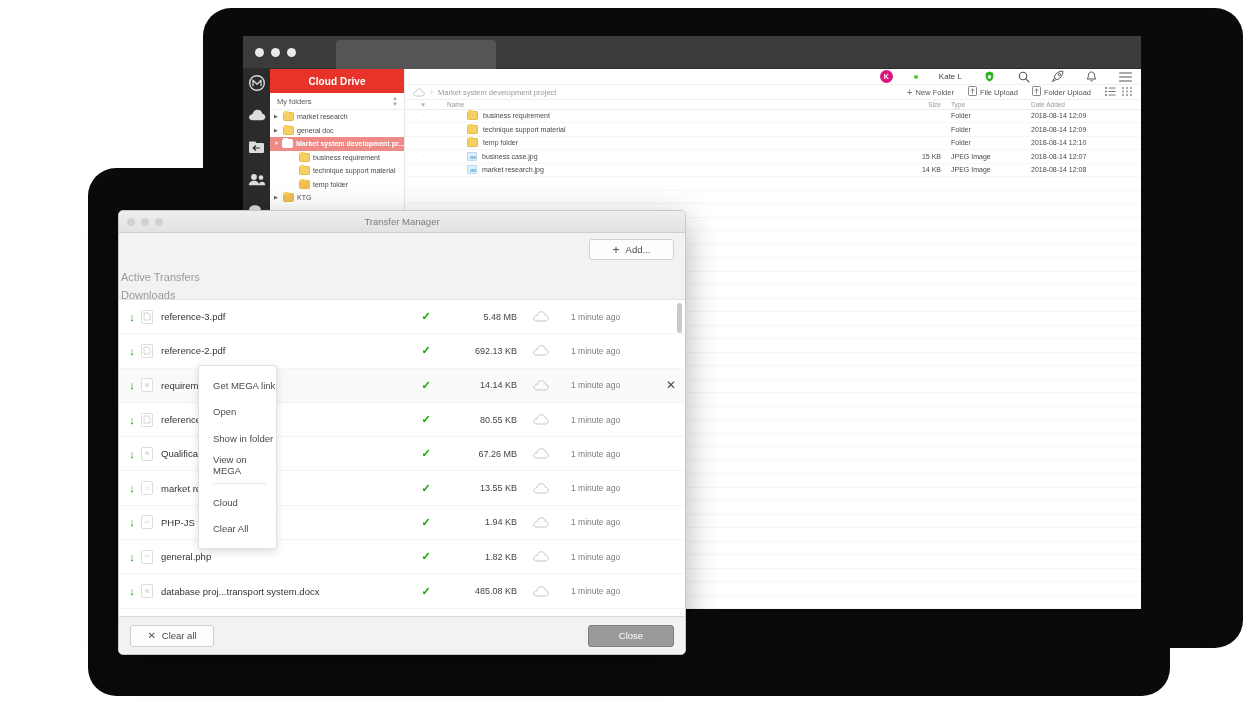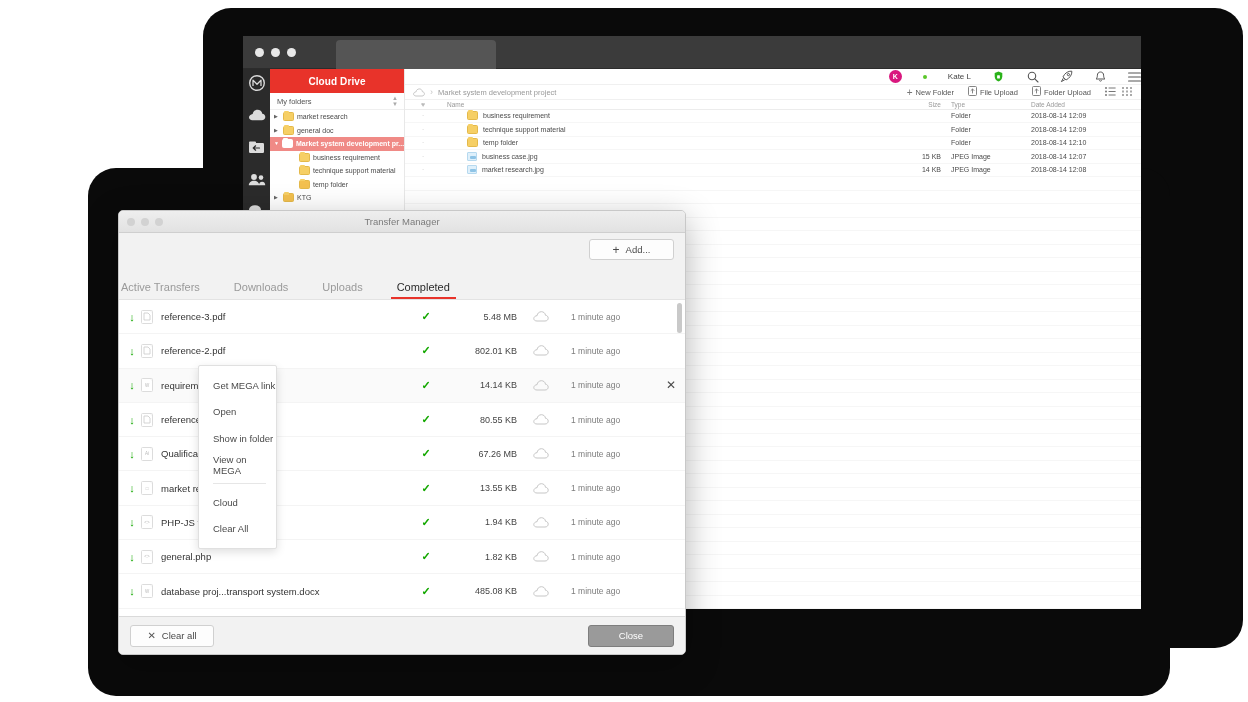--- a/index.html
+++ b/index.html
@@ -79,21 +79,21 @@
     background:#f6cf65; border-radius:1px 1px 0 0;
   }
   .folder-ic.white i { background:#fff; border-color:#fff; }
   .folder-ic.white i::before { background:#fff; }
   .folder-ic.shared i { background:#f3c04f; }
 
   
   #content { flex: 1; background: #fff; display:flex; flex-direction:column; min-width:0; }
   #top-bar {
     height: 24px; display:flex; align-items:center; justify-content:flex-end;
-    gap: 21px; border-bottom: 1px solid #f0f0f0;
+    padding-right: 9px; gap: 21px; border-bottom: 1px solid #f0f0f0;
   }
   #avatar {
     width: 13px; height: 13px; border-radius:50%; background:#d9177e; color:#fff;
     font-size:7px; font-weight:bold; display:flex; align-items:center; justify-content:center;
   }
   .status-dot { width:4px; height:4px; border-radius:50%; background:#5bc72a; }
   #user-name { font-size: 8px; color:#444; }
   .tb-icon { width:13px; height:13px; display:flex; align-items:center; justify-content:center; color:#555; }
 
   #action-bar {
@@ -149,21 +149,21 @@
 
   #tm-toolbar { height: 38px; background:#f2f2f2; position:relative; }
   #add-button {
     position:absolute; right: 11px; top: 6px;
     width: 85px; height: 21px; background:#fdfdfd; border:1px solid #d0d0d0; border-radius:3px;
     display:flex; align-items:center; justify-content:center; gap:6px;
     font-size: 9.5px; color:#4a4a4a;
   }
 
   #tm-tabs {
-    height: 28px; background:#f2f2f2; display:flex; align-items:flex-end; padding-left: 2px; gap: 0;
+    height: 28px; background:#f2f2f2; display:flex; align-items:flex-start; padding-left: 2px; gap: 0; flex-direction: column;
   }
   .tm-tab {
     font-size: 11px; color:#9a9a9a; padding: 0 0 6px 0; margin-right: 34px; position:relative; white-space:nowrap;
   }
   .tm-tab.active { color:#2b2b2b; }
   .tm-tab.active::after {
     content:''; position:absolute; left:-6px; right:-6px; bottom:0; height:2px; background:#e8332a;
   }
 
   #tm-list {
@@ -590,21 +590,21 @@
           </div>
           <div class="tr-row">
             <div class="tr-arrow">↓</div>
             <div class="tr-fileicon">
               <svg width="8" height="9" viewBox="0 0 8 9">
                 <path d="M1 1h4l2 2v5H1z" fill="none" stroke="#cfcfcf" stroke-width=".9"></path>
               </svg>
             </div>
             <div class="tr-name">reference-2.pdf</div>
             <div class="tr-check">✓</div>
-            <div class="tr-size">802.01 KB</div>
+            <div class="tr-size">692.13 KB</div>
             <div class="tr-cloud">
               <svg width="16" height="11" viewBox="0 0 16 11">
                 <path d="M4 10h8c2 0 3.2-1.3 3.2-2.9 0-1.5-1.2-2.8-2.7-2.8C12.3 2.1 10.5.7 8.4.7 6.1.7 4.3 2.4 4.1 4.6 2.2 4.8.8 6.1.8 7.5.8 9 2 10 4 10z" fill="none" stroke="#c6c6c6" stroke-width="1"></path>
               </svg>
             </div>
             <div class="tr-time">1 minute ago</div>
             <div class="tr-close"></div>
           </div>
           <div class="tr-row alt">
             <div class="tr-arrow">↓</div>

